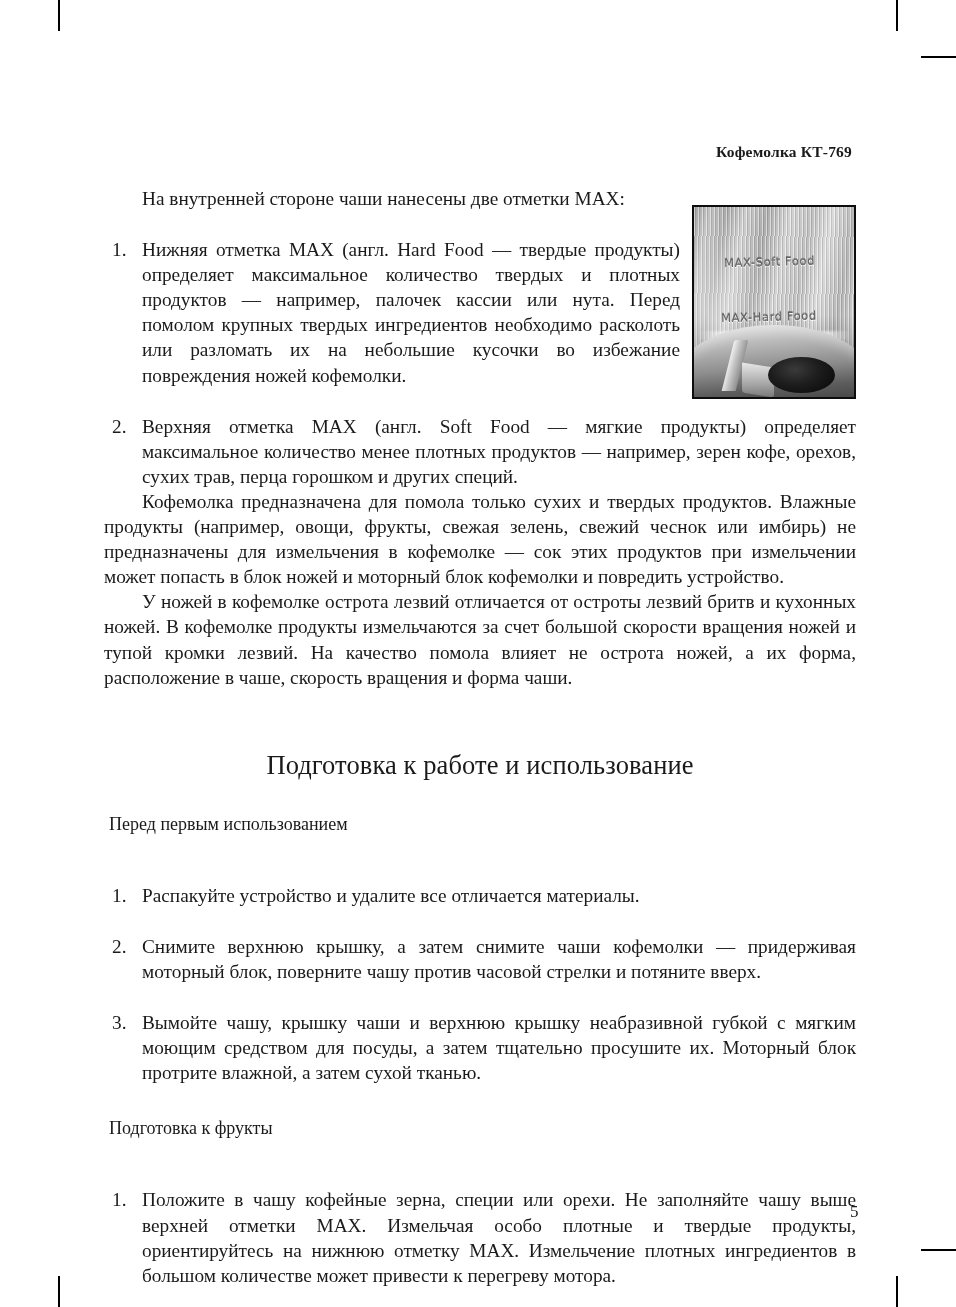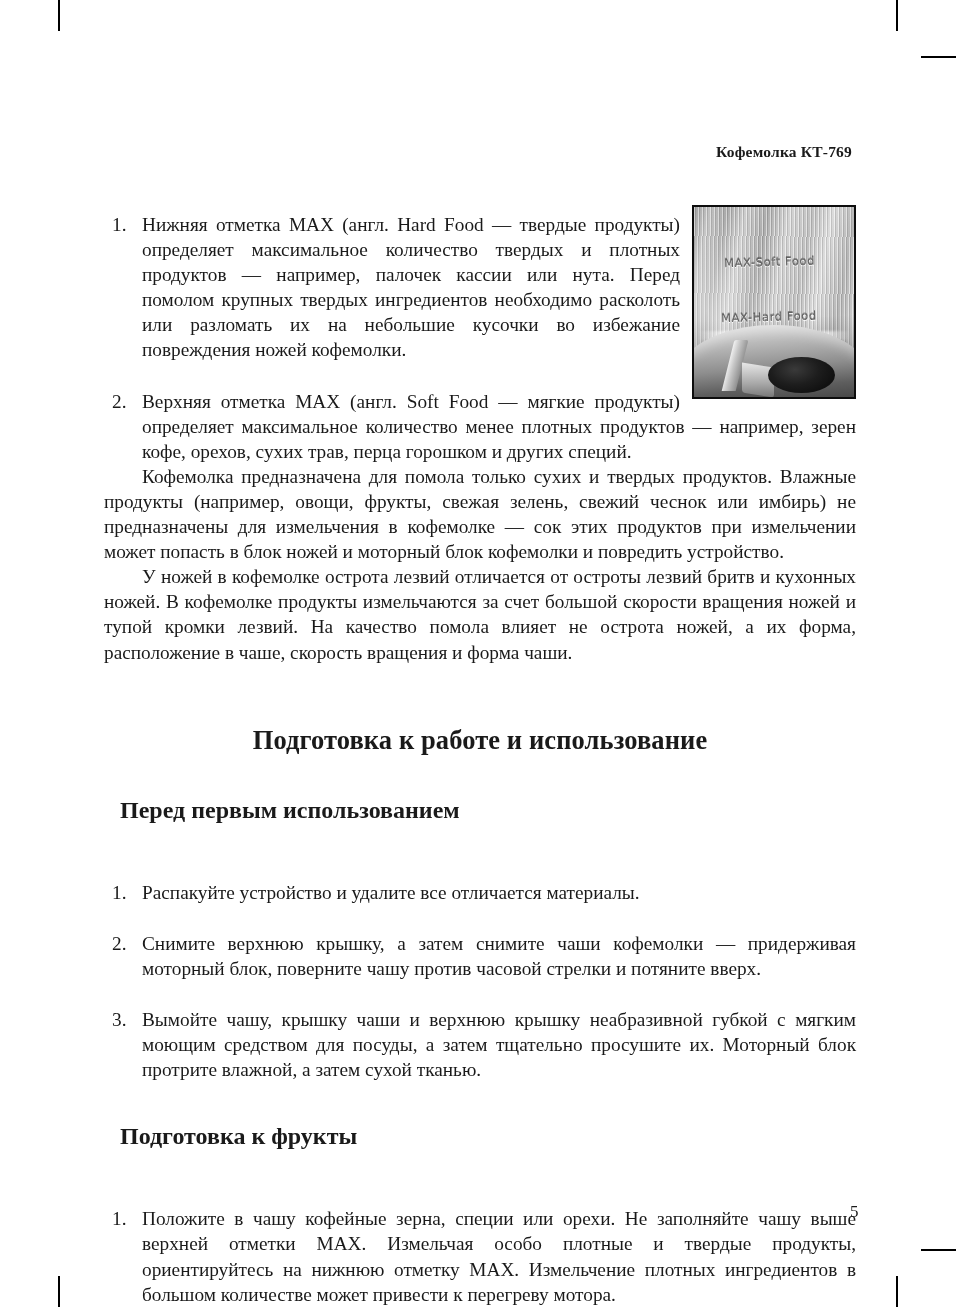--- a/index.html
+++ b/index.html
@@ -193,28 +193,28 @@
       0 -1px 0 rgba(70,70,70,.55);
     transform: rotate(-1.6deg);
   }
   .photo .engraving.soft { left: 19%; top: 25%; }
   .photo .engraving.hard { left: 17%; top: 54%; }
 
   
   h1.section-title {
     margin: 0;
     font-size: 26.5px;
-    font-weight: bold;
+    font-weight: normal;
     text-align: center;
     letter-spacing: .1px;
   }
   h2.sub-title {
-    margin: 16px;
-    font-size: 24px;
-    font-weight: bold;
+    margin: 5px;
+    font-size: 18px;
+    font-weight: normal;
     line-height: 25.1px;
   }
 
   .spacer-lg { height: 60px; }
   .spacer-md { height: 26px; }
   .spacer-sm { height: 15px; }
 
   .page-number {
     position: absolute;
     left: 850px;
@@ -244,20 +244,21 @@
         <div class="rim-highlight"></div>
         <div class="bowl-floor"></div>
         <div class="blade-a"></div>
         <div class="blade-b"></div>
         <div class="blade-hub"></div>
         <div class="engraving soft">MAX-Soft Food</div>
         <div class="engraving hard">MAX-Hard Food</div>
       </div>
     </div>
 
+    <p class="para indent">На внутренней стороне чаши нанесены две отметки MAX:</p>
 
     <ol class="num-list">
       <li>
         <span class="marker">1.</span>
         <span class="li-text">Нижняя отметка MAX (англ. Hard Food — твердые продукты) определяет максимальное количество твердых и плотных продуктов — например, палочек кассии или нута. Перед помолом крупных твердых ингредиентов необходимо расколоть или разломать их на небольшие кусочки во избежание повреждения ножей кофемолки.</span>
       </li>
       <li>
         <span class="marker">2.</span>
         <span class="li-text">Верхняя отметка MAX (англ. Soft Food — мягкие продукты) определяет максимальное количество менее плотных продуктов — например, зерен кофе, орехов, сухих трав, перца горошком и других специй.</span>
       </li>

